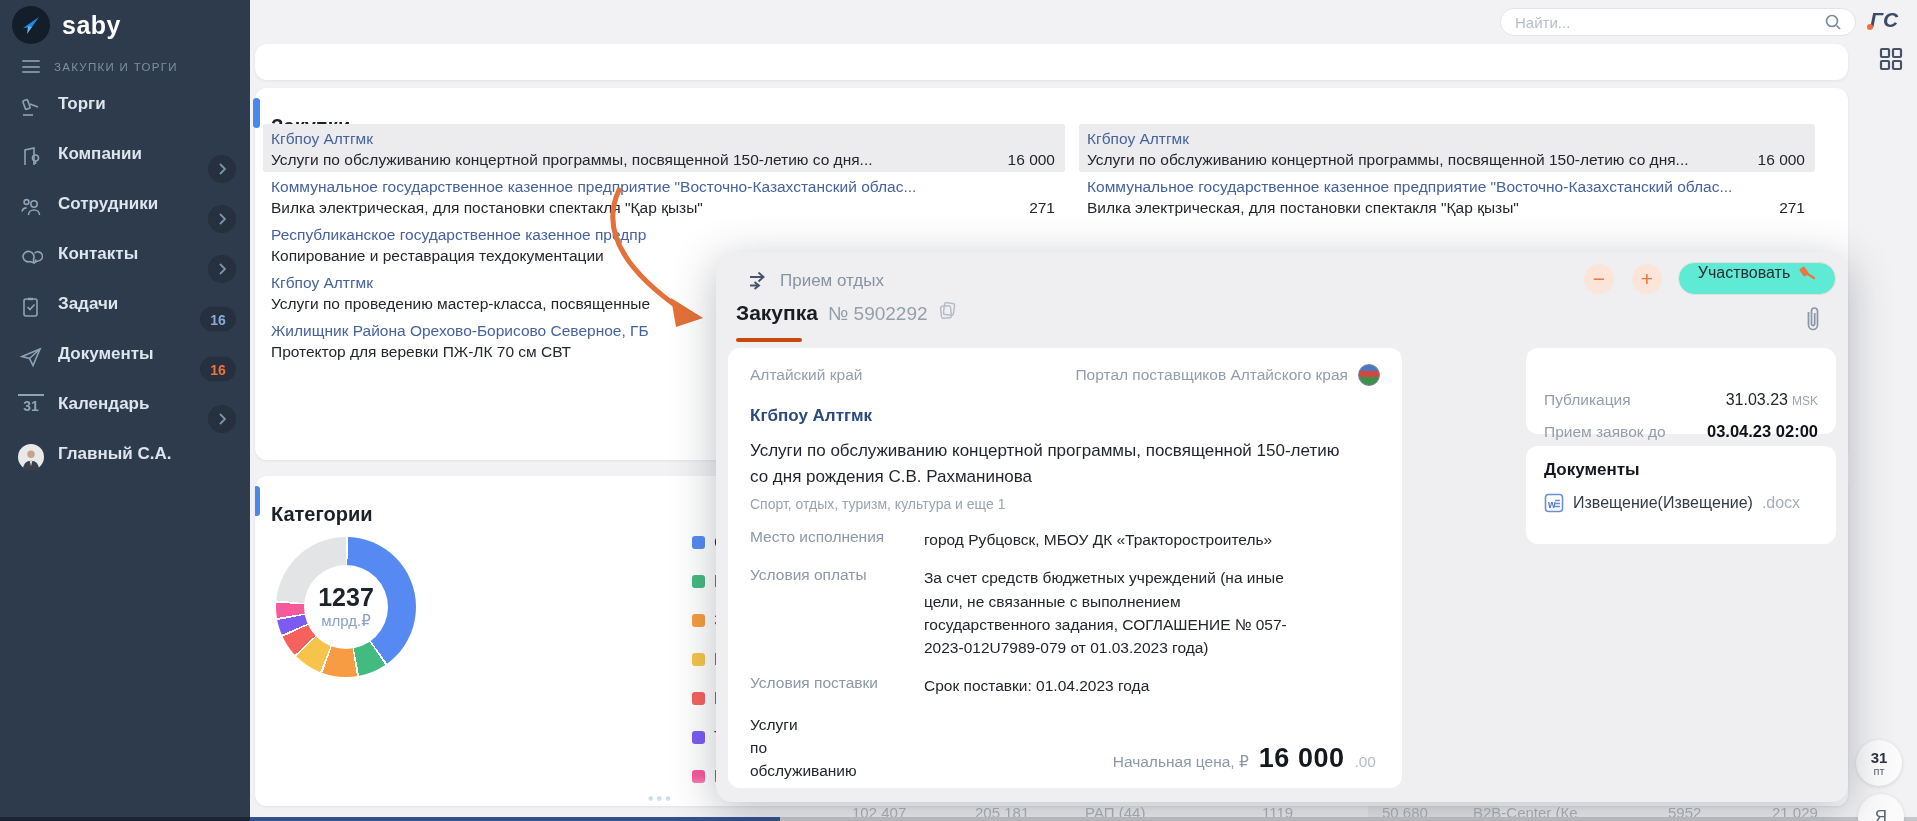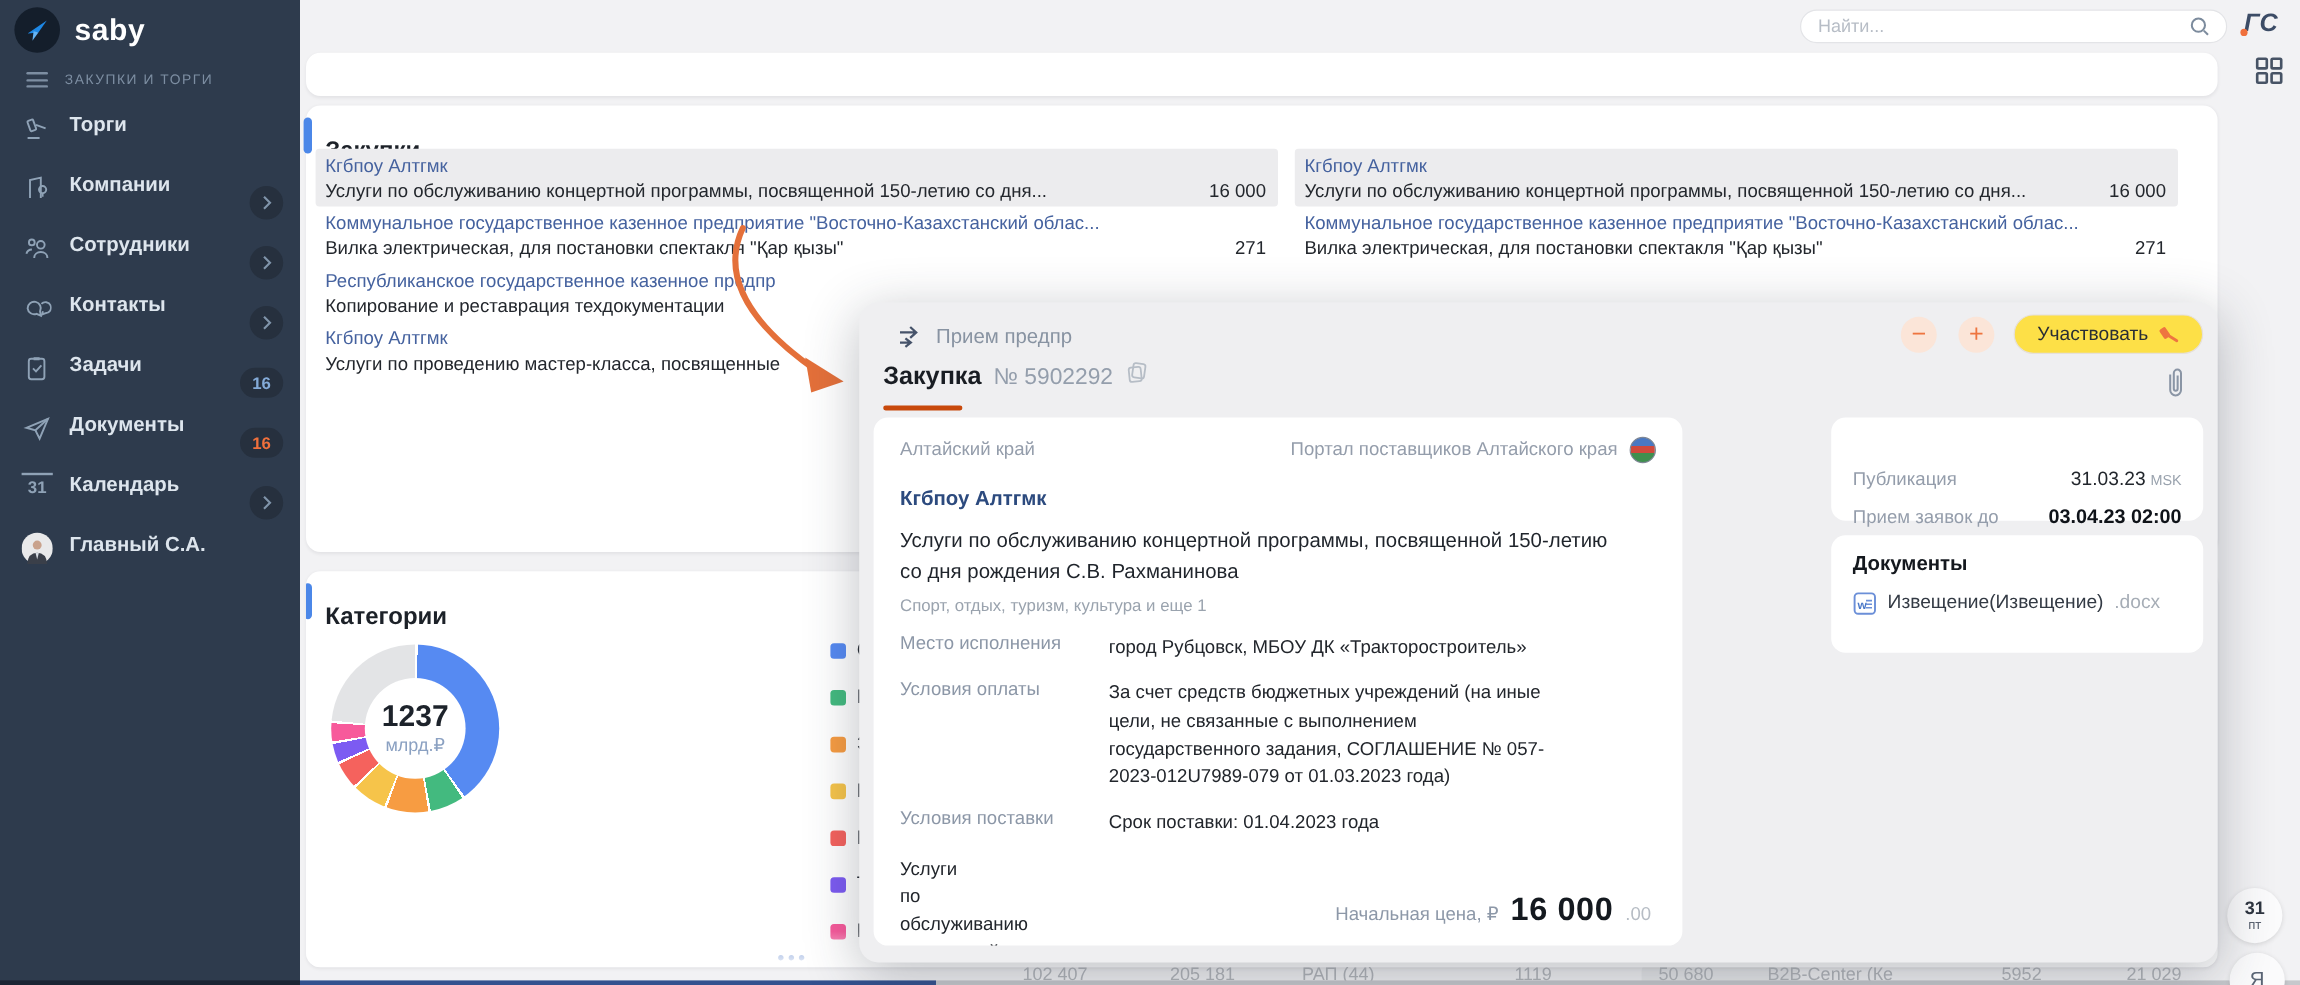--- a/index.html
+++ b/index.html
@@ -63,21 +63,21 @@
   .legend-fade{position:absolute;left:0;bottom:0;width:100%;height:30px;background:linear-gradient(180deg,rgba(255,255,255,0),rgba(255,255,255,.95));pointer-events:none;}
   .more-dots{position:absolute;left:393px;top:314px;color:#5d83cc;font-size:16px;font-weight:bold;letter-spacing:3px;cursor:pointer;}
 
   
   .modal{position:absolute;left:716px;top:252px;width:1132px;height:550px;background:#efeff1;border-radius:16px;box-shadow:0 10px 45px rgba(40,45,60,.30);z-index:10;}
   .m-status{position:absolute;left:32px;top:18px;display:flex;align-items:center;gap:10px;}
   .m-status-label{font-size:17px;color:#8893a2;}
   .m-minus,.m-plus{position:absolute;top:12px;width:30px;height:30px;border-radius:50%;background:#fbe5d8;border:none;color:#ee7540;font-size:21px;line-height:28px;text-align:center;cursor:pointer;padding:0;}
   .m-minus{left:868px;}
   .m-plus{left:916px;}
-  .m-participate{position:absolute;left:962px;top:10px;width:158px;height:33px;border-radius:17px;background:#fde047;border:1px solid #e6e0da;display:flex;align-items:center;justify-content:center;gap:8px;font-size:16px;color:#2a2e34;cursor:pointer;}
+  .m-participate{position:absolute;left:962px;top:10px;width:158px;height:33px;border-radius:17px;background:#5eead4;border:1px solid #e6e0da;display:flex;align-items:flex-start;justify-content:center;gap:8px;font-size:16px;color:#2a2e34;cursor:pointer;}
   .m-titlerow{position:absolute;left:20px;top:48px;display:flex;align-items:baseline;gap:10px;}
   .m-title{font-size:21px;font-weight:bold;color:#191d23;}
   .m-number{font-size:19px;color:#949eac;}
   .m-underline{position:absolute;left:20px;top:86px;width:66px;height:4px;border-radius:2px;background:#c8490c;}
   .m-clip{position:absolute;left:1086px;top:54px;cursor:pointer;}
   .m-card{position:absolute;background:#fff;border-radius:12px;}
   .m-main{left:12px;top:96px;width:674px;height:440px;padding:16px 22px;overflow:hidden;}
   .m-meta{display:flex;justify-content:space-between;align-items:center;}
   .m-region,.m-portal{font-size:15.5px;color:#949dab;}
   .m-portal-wrap{display:flex;align-items:center;gap:10px;}
@@ -313,20 +313,26 @@
         <div class="line2">
             <span class="subject">Копирование и реставрация техдокументации</span>
           </div>
       </div>
       <div class="lrow">
         <div class="company">Кгбпоу Алтгмк</div>
         <div class="line2">
             <span class="subject">Услуги по проведению мастер-класса, посвященные</span>
           </div>
       </div>
+      <div class="lrow">
+        <div class="company">Жилищник Района Орехово-Борисово Северное, ГБ</div>
+        <div class="line2">
+            <span class="subject">Протектор для веревки ПЖ-ЛК 70 см СВТ</span>
+          </div>
+      </div>
     </div>
 
     <div class="col col-right">
       <div class="lrow sel">
         <div class="company">Кгбпоу Алтгмк</div>
         <div class="line2">
             <span class="subject">Услуги по обслуживанию концертной программы, посвященной 150-летию со дня...</span>
             <span class="val">16 000</span>
           </div>
       </div>
@@ -394,21 +400,21 @@
   </svg>
 
   <div class="modal">
     <div class="m-status">
       <span>
         <svg width="22" height="22" viewBox="0 0 22 22" fill="none" stroke="#46536a" stroke-width="1.9">
             <path d="M2 7 h13 m-4.5 -4.5 L15.5 7 L10.5 11.5"></path>
             <path d="M2 15.5 h8 m-3.5 -3.5 L11 15.5 L6.5 19"></path>
           </svg>
       </span>
-      <span class="m-status-label">Прием предпр</span>
+      <span class="m-status-label">Прием отдых</span>
     </div>
     <button class="m-minus">−</button>
     <button class="m-plus">+</button>
     <button class="m-participate">
       <span>Участвовать</span>
       <span>
         <svg width="18" height="18" viewBox="0 0 18 18">
             <rect x="3" y="3" width="6" height="9" rx="1.5" transform="rotate(-35 6 7.5)" fill="#ee7540"></rect>
             <path d="M8 9 L16 14" stroke="#ee7540" stroke-width="2.4" stroke-linecap="round"></path>
           </svg>

